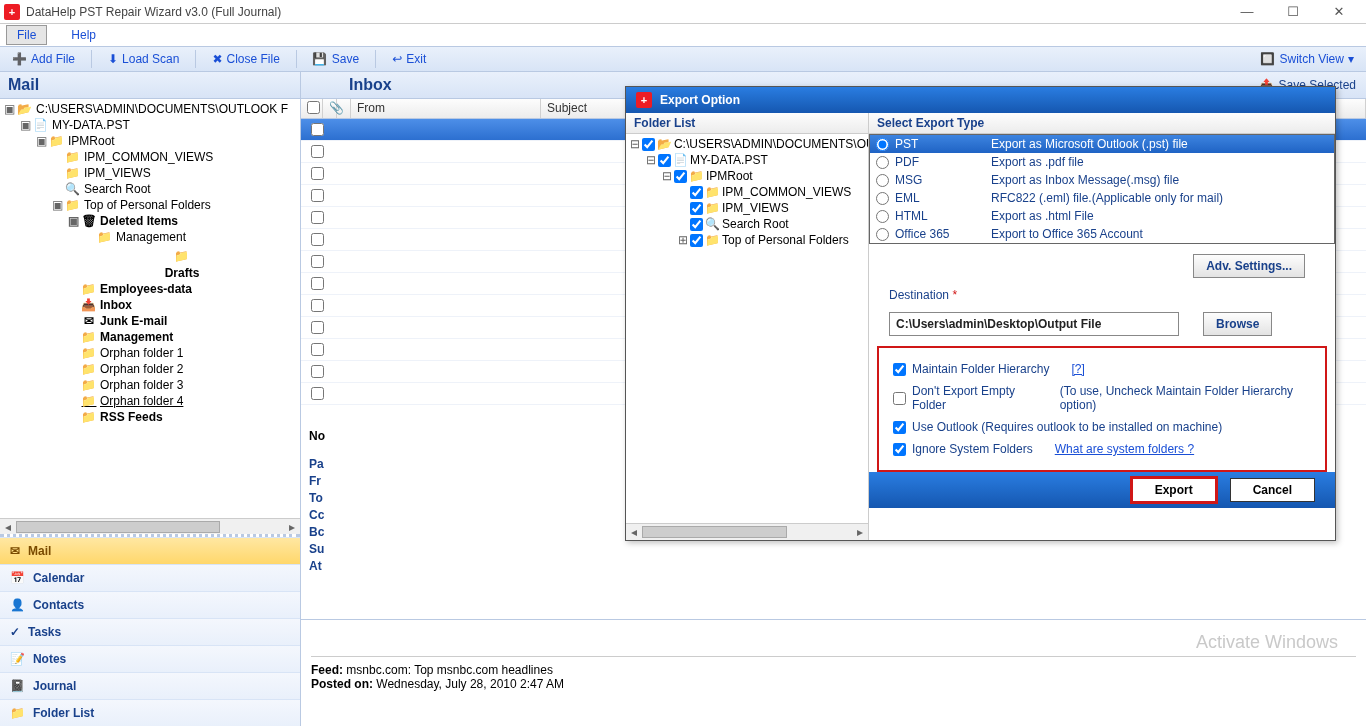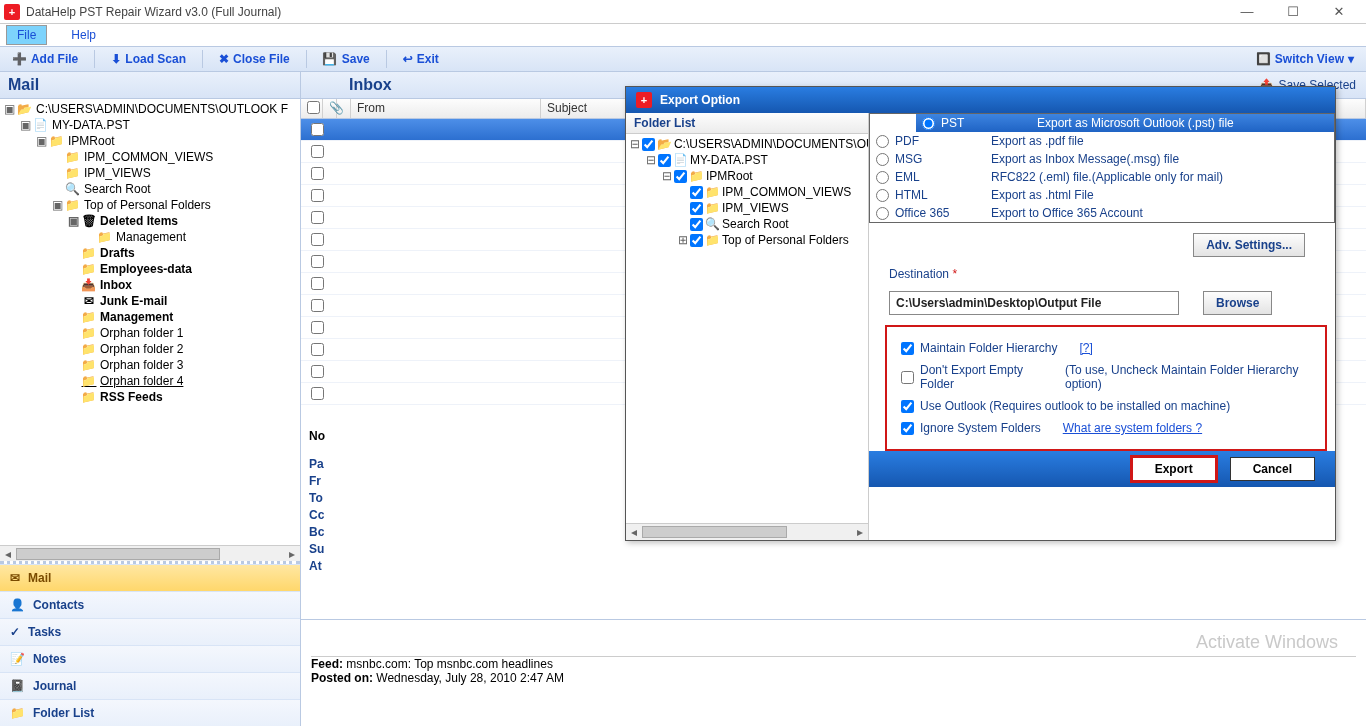--- a/index.html
+++ b/index.html
@@ -8,24 +8,24 @@
 
 .titlebar { height: 24px; display: flex; align-items: center; padding: 0 4px; border-bottom: 1px solid #ccc; }
 .titlebar .logo { width: 16px; height: 16px; background: #ed1c24; border-radius: 2px; display: flex; align-items: center; justify-content: center; color: #fff; font-weight: bold; font-size: 11px; margin-right: 6px; }
 .titlebar .ttl { color: #444; }
 .titlebar .ctrls { margin-left: auto; display: flex; gap: 0; }
 .titlebar .ctrls span { width: 46px; text-align: center; font-size: 13px; color: #555; }
 
 
 .menubar { height: 22px; display: flex; align-items: center; padding: 0 6px; gap: 14px; }
 .menubar .item { color: #1a4fd6; padding: 2px 10px; }
-.menubar .item.file { border: 1px solid #999; background: #7dd3fc; }
-
-
-.toolbar { height: 26px; background: linear-gradient(#e9f0fb,#d8e4f6); border-top: 1px solid #b9c9e2; border-bottom: 1px solid #b9c9e2; display: flex; align-items: center; padding: 0 6px; gap: 10px; font-weight: bold; }
+.menubar .item.file { border: 1px solid #999; background: #e5e5e5; }
+
+
+.toolbar { height: 26px; background: linear-gradient(#e9f0fb,#d8e4f6); border-top: 1px solid #b9c9e2; border-bottom: 1px solid #b9c9e2; display: flex; align-items: center; padding: 0 6px; gap: 10px; }
 .toolbar .btn, .toolbar .right .btn { color: #1a4fd6; display: flex; align-items: center; gap: 4px; padding: 2px 6px; }
 .toolbar .sep { width: 1px; height: 18px; background: #b9c9e2; }
 .toolbar .right { margin-left: auto; display: flex; gap: 6px; }
 
 
 .main { display: flex; height: calc(100% - 24px - 22px - 26px); }
 .leftcol { width: 301px; border-right: 1px solid #b9c9e2; display: flex; flex-direction: column; }
 .leftcol .hdr { background: linear-gradient(#e9f0fb,#d8e4f6); border-bottom: 1px solid #b9c9e2; padding: 4px 8px; color: #19418b; font-size: 16px; font-weight: bold; }
 .tree-area { flex: 1; overflow: auto; background: #fff; padding: 2px 4px; position: relative; }
 .tree-area .row { display: flex; align-items: center; gap: 3px; white-space: nowrap; padding: 1px 0; }
@@ -71,28 +71,28 @@
 .dialog .flist .tree { padding: 2px 4px; height: 390px; overflow:auto; border-bottom:1px solid #ccc;}
 .dialog .flist .tree .row{ display:flex; align-items:center; gap:2px; padding:1px 0; white-space:nowrap;}
 .dialog .flist .hs { height:16px; background:#f0f0f0; display:flex; align-items:center;}
 .dialog .flist .hs .thumb{width:60%;height:12px;background:#cdcdcd;border:1px solid #aaa;}
 .dialog .flist .hs .arr{width:16px;text-align:center;color:#666;}
 
 .dialog .exopt { flex: 1; }
 .dialog .exopt .types { border: 1px solid #666; margin: 0; }
 .dialog .exopt .types .trow { display: flex; align-items: center; padding: 2px 6px; gap: 6px; color:#19418b; }
 .dialog .exopt .types .trow .lbl{width:90px;}
-.dialog .exopt .types .trow.sel { background: linear-gradient(#3d84e0,#1f63c4); color:#fff;margin-left:46px; }
+.dialog .exopt .types .trow.sel { background: linear-gradient(#3d84e0,#1f63c4); color:#fff; }
 .dialog .exopt .adv { text-align: right; padding: 10px 30px 6px; }
 .dialog .exopt .adv button, .dialog .browse-btn { background: linear-gradient(#fdfdfd,#e3e3e3); border: 1px solid #888; padding: 4px 12px; font-weight: bold; color:#19418b; }
 .dialog .dest { padding: 4px 20px 10px; color:#19418b; }
 .dialog .dest .req{ color:#d01717; }
 .dialog .dest .drow{ display:flex; gap:24px; align-items:center; margin-top:10px; }
 .dialog .dest input[type=text]{ width:290px; padding:4px 6px; border:1px solid #888; font-weight:bold; color:#222;}
-.dialog .opts-box { border: 2px solid #d01717; margin: 0 8px 0 16px; padding: 10px 14px; color:#19418b; }
+.dialog .opts-box { border: 2px solid #d01717; margin: 0 8px 0 8px; padding: 10px 14px; color:#19418b; }
 .dialog .opts-box .orow{ display:flex; align-items:center; gap:6px; padding:4px 0; }
 .dialog .opts-box .hint{ color:#19418b; }
 .dialog .opts-box a{ color:#1a4fd6; text-decoration:underline; }
 .dialog .dlg-btns{ background: linear-gradient(#2a7de1,#1557b0); padding:6px 20px; display:flex; gap:14px; justify-content:flex-end;}
 .dialog .dlg-btns button{ padding:4px 22px; background:#fff; border:1px solid #333; font-weight:bold;}
 .dialog .dlg-btns .export{ outline:3px solid #d01717; outline-offset:-1px;}
 
 
 .preview { border-top: 1px solid #b9c9e2; background:#fff; padding: 4px 10px; position:relative; }
 .preview .watermark { color:#c9c9c9; font-size:18px; }
@@ -204,21 +204,21 @@
         <div class="row bold" style="padding-left: 64px;">
           <span class="tg">▣</span>
           <span class="ic ic-trash"></span>
           <span>Deleted Items</span>
         </div>
         <div class="row" style="padding-left: 80px;">
           <span class="tg"></span>
           <span class="ic ic-folder"></span>
           <span>Management</span>
         </div>
-        <div class="row bold" style="padding-left: 64px;">
+        <div class="row bold" style="padding-left: 64px; flex-direction: column;">
           <span class="tg"></span>
           <span class="ic ic-folder"></span>
           <span>Drafts</span>
         </div>
         <div class="row bold" style="padding-left: 64px;">
           <span class="tg"></span>
           <span class="ic ic-folder"></span>
           <span>Employees-data</span>
         </div>
         <div class="row bold" style="padding-left: 64px;">
@@ -265,20 +265,24 @@
     <div class="tree-scroll">
       <span class="arr">◂</span>
         <span class="thumb"></span>
         <span style="flex:1"></span>
         <span class="arr">▸</span>
     </div>
     <div class="navlist" id="navlist">
         <div class="navi active">
           <span class="ic-mail"></span>
           <span>Mail</span>
+        </div>
+        <div class="navi">
+          <span class="ic-cal"></span>
+          <span>Calendar</span>
         </div>
         <div class="navi">
           <span class="ic-contact"></span>
           <span>Contacts</span>
         </div>
         <div class="navi">
           <span class="ic-task"></span>
           <span>Tasks</span>
         </div>
         <div class="navi">
@@ -421,21 +425,21 @@
           <div style="font-weight: bold; color: rgb(25, 65, 139); height: 17px;">Bc</div>
           <div style="font-weight: bold; color: rgb(25, 65, 139); height: 17px;">Su</div>
           <div style="font-weight: bold; color: rgb(25, 65, 139); height: 17px;">At</div>
         </div>
     </div>
 
     <div class="preview" style="flex:1; position:relative;">
       <div class="wm-wrap">
         <div class="watermark big">Activate Windows</div>
       </div>
-      <div style="border-top:1px solid #ccc; margin-top:32px; ">
+      <div style="border-top:1px solid #ccc; margin-top:32px; padding-top:6px;">
         <div><b>Feed:</b><span> msnbc.com: Top msnbc.com headlines</span></div>
         <div><b>Posted on:</b><span> Wednesday, July 28, 2010 2:47 AM</span></div>
       </div>
     </div>
 
     <div class="dialog">
       <div class="dtitle">
         <span class="logo">+</span>
         <span>Export Option</span>
       </div>
@@ -487,20 +491,21 @@
               </div>
             </div>
           <div class="hs">
               <span class="arr">◂</span>
               <span class="thumb"></span>
               <span style="flex:1"></span>
               <span class="arr">▸</span>
             </div>
         </div>
         <div class="exopt">
+          <div class="colh">Select Export Type</div>
           <div class="types" id="types">
               <div class="trow sel">
                 <input type="radio" name="et" checked="" style="">
                 <span class="lbl">PST</span>
                 <span>Export as Microsoft Outlook (.pst) file</span>
               </div>
               <div class="trow">
                 <input type="radio" name="et" style="">
                 <span class="lbl">PDF</span>
                 <span>Export as .pdf file</span>

